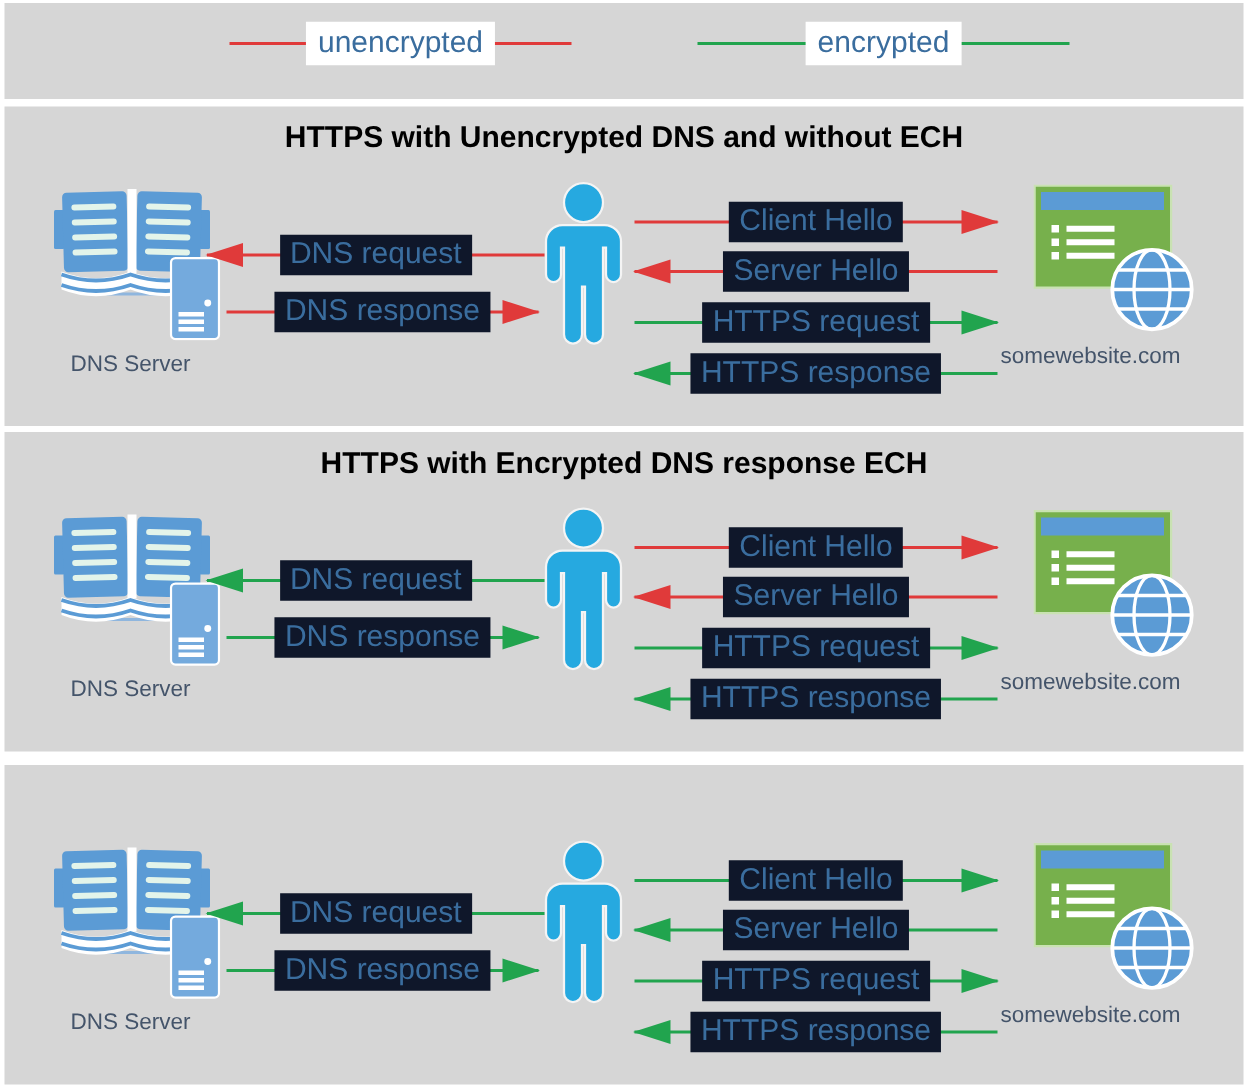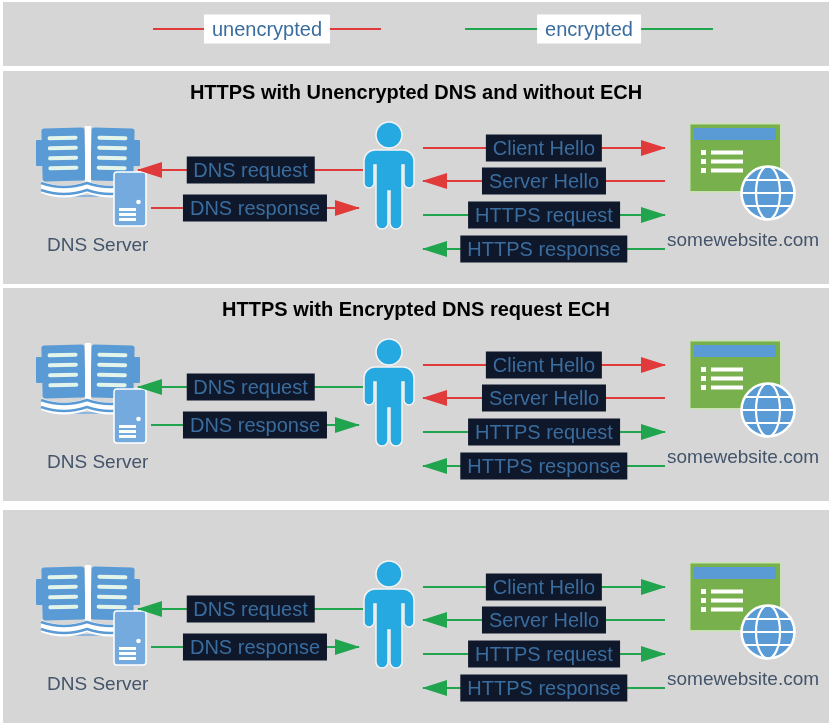--- a/index.html
+++ b/index.html
@@ -32,21 +32,21 @@
   .panel{position:absolute;left:3px;width:826px;height:213px;background:var(--panel-bg);}
   .panel-title{position:absolute;top:10px;left:0;width:100%;text-align:center;
     font-size:20px;font-weight:bold;color:#000;}
 
   .icon-wrap{position:absolute;line-height:0;}
   .book-pos{left:33px;top:53px;}
   .tower-pos{left:110px;top:100px;}
   .connector{position:absolute;left:68px;top:124px;width:46px;height:2px;background:#8fb6de;}
   .person-pos{left:355px;top:50px;}
   .website-pos{left:686px;top:52px;}
-  .caption{position:absolute;font-size:19px;color:var(--caption-text);white-space:nowrap;}
+  .caption{position:absolute;font-size:15px;color:var(--caption-text);white-space:nowrap;}
   .dns-caption-pos{left:44px;top:163px;}
   .web-caption-pos{left:664px;top:158px;}
 
   
   .fill-blue{fill:var(--icon-blue);}
   .fill-tower{fill:var(--tower-blue);}
   .fill-person{fill:var(--person-blue);}
   .fill-green{fill:var(--website-green);}
 
   
@@ -189,21 +189,21 @@
         </div>
         <div class="arrow arrow-https-3 dir-left" style="color: rgb(33, 164, 78);">
           <span class="line"></span>
           <span class="head"></span>
           <span class="label">HTTPS response</span>
         </div>
       </div>
   </div>
 
   <div class="panel" style="top: 288px;">
-    <div class="panel-title">HTTPS with Encrypted DNS request ECH</div>
+    <div class="panel-title">HTTPS with Encrypted DNS response ECH</div>
 
     <div class="connector"></div>
 
     <span class="icon-wrap book-pos">
       <svg width="104" height="76" viewBox="0 0 104 76">
         <rect x="0" y="16" width="7" height="26" rx="1" class="fill-blue"></rect>
         <rect x="97" y="16" width="7" height="26" rx="1" class="fill-blue"></rect>
         <rect x="6" y="4" width="43" height="53" rx="3" class="fill-blue" transform="rotate(-1.5 27 30)"></rect>
         <rect x="55" y="4" width="43" height="53" rx="3" class="fill-blue" transform="rotate(1.5 77 30)"></rect>
         <g fill="#e3f4ea">

